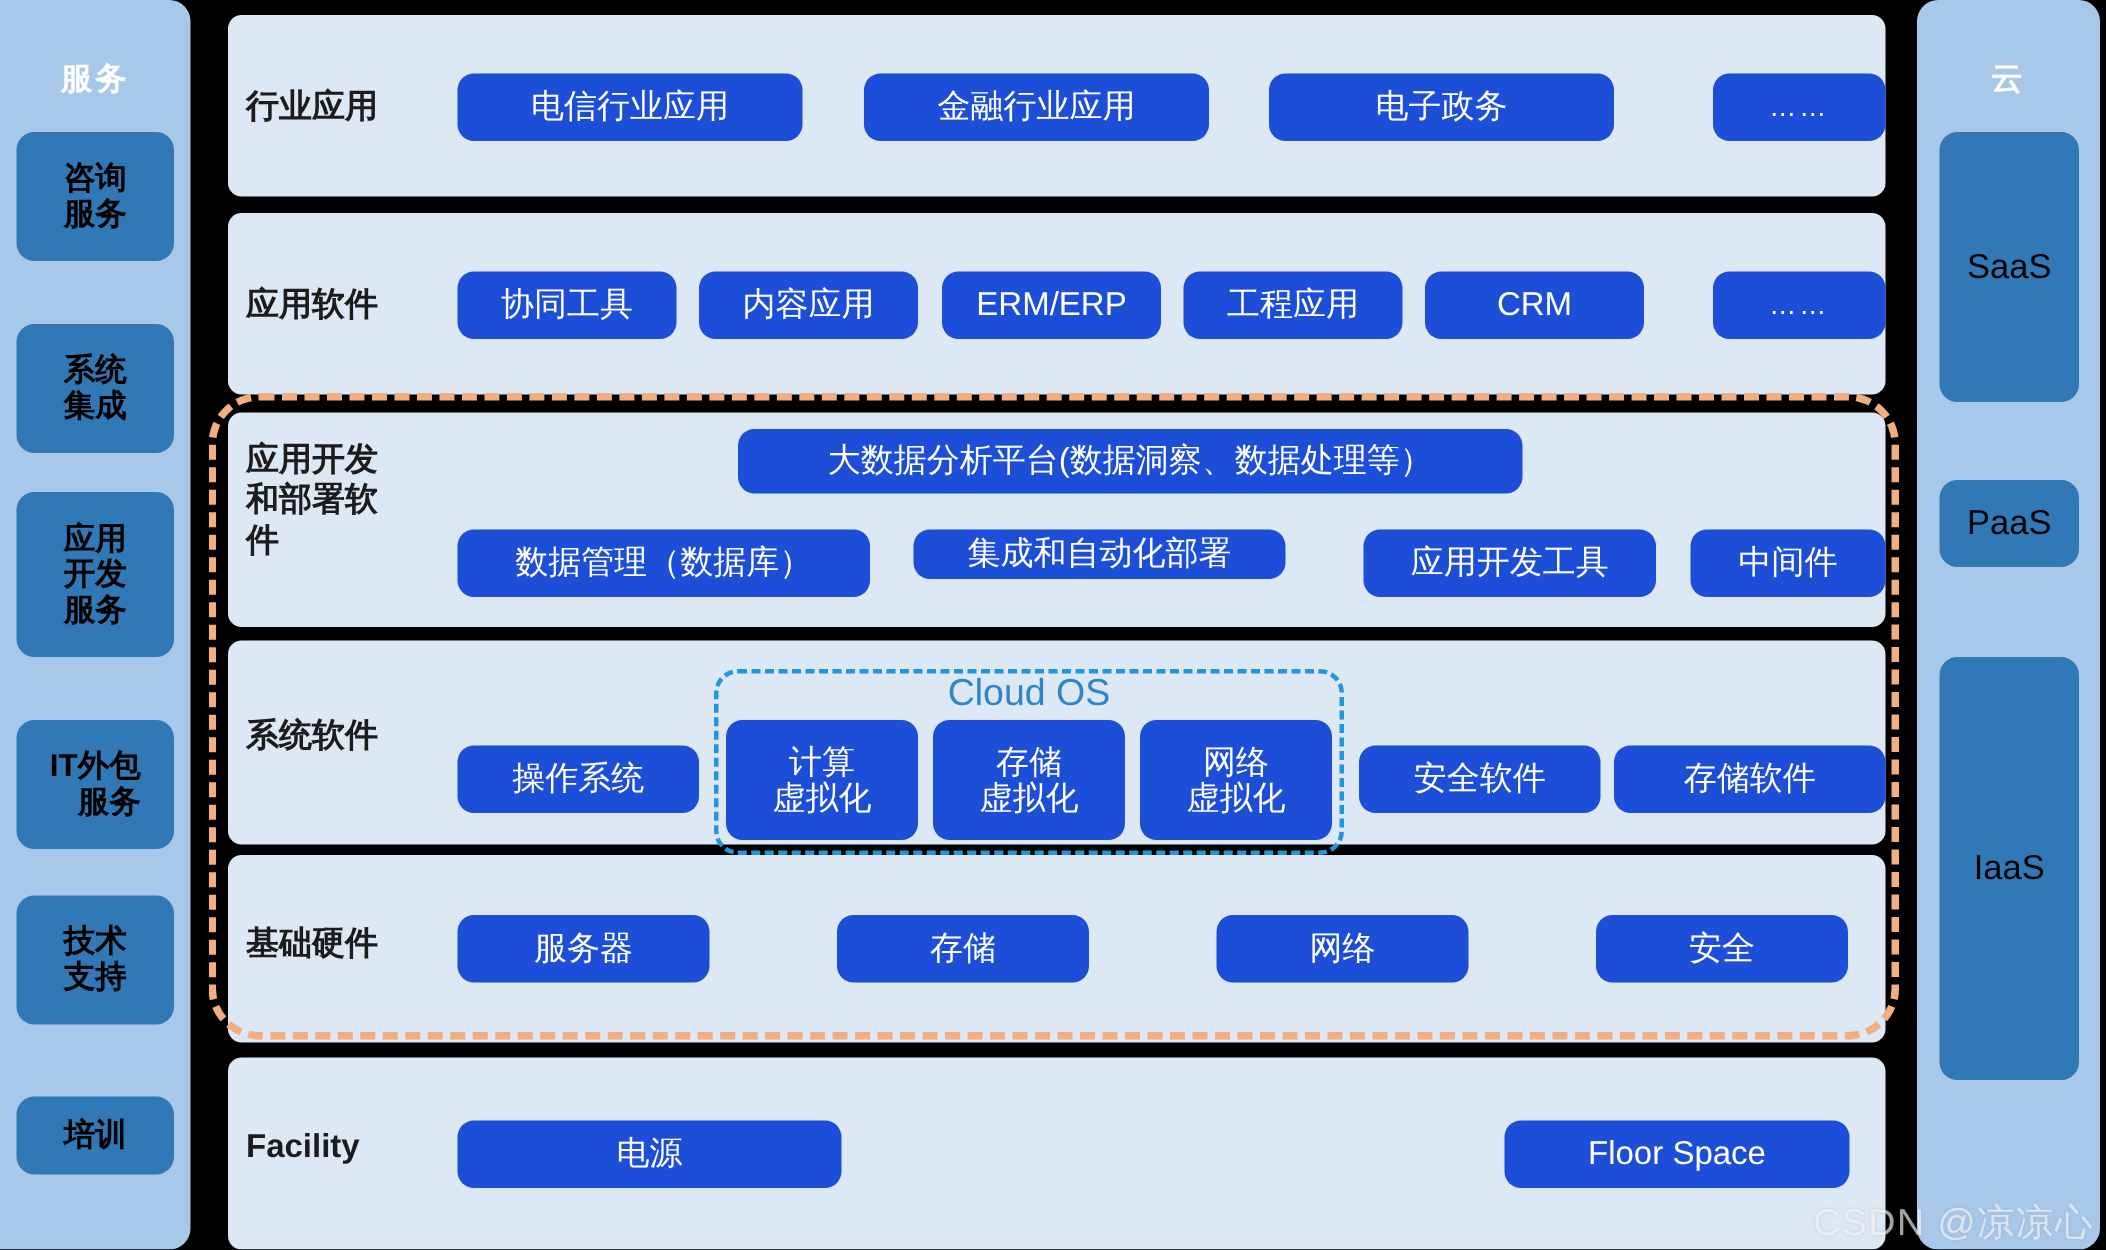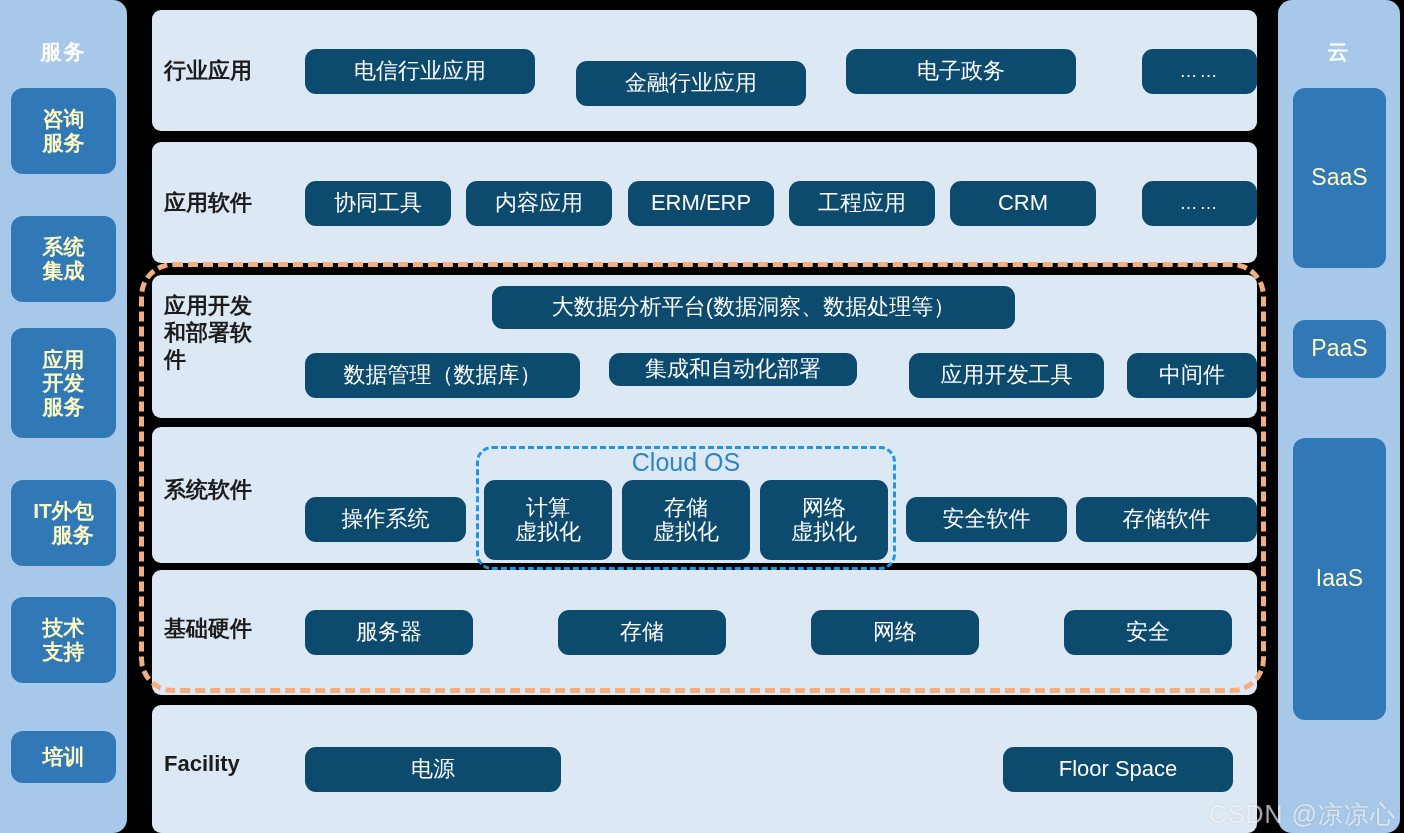--- a/index.html
+++ b/index.html
@@ -35,21 +35,21 @@
     font-weight: bold;
     letter-spacing: 2px;
   }
   #services-col .side-title { top: 38px; }
   #cloud-col .side-title    { top: 38px; }
 
   .side-chip {
     position: absolute;
     background: #3178B6;
     border-radius: 12px;
-    color: #fef9c3;
+    color: #000000;
     font-size: 21px;
     font-weight: bold;
     display: flex;
     align-items: center;
     justify-content: center;
     text-align: center;
     line-height: 1.12;
     white-space: pre-line;
   }
   #services-col .side-chip { left: 11px; width: 105px; }
@@ -68,21 +68,21 @@
     left: 12px;
     color: #1C1C1C;
     font-size: 22px;
     font-weight: bold;
     line-height: 1.22;
     white-space: pre-line;
   }
 
   .chip {
     position: absolute;
-    background: #0c4a6e;
+    background: #1d4ed8;
     border-radius: 11px;
     color: #FFFFFF;
     display: flex;
     align-items: center;
     justify-content: center;
     text-align: center;
     line-height: 1.1;
     white-space: pre-line;
     font-size: 22px;
   }
@@ -152,21 +152,21 @@
   <div id="cloud-col" class="side-col">
     <div class="side-title">云</div>
   <div class="side-chip" style="top: 88px; height: 180px;"><span>SaaS</span></div>
       <div class="side-chip" style="top: 320px; height: 58px;"><span>PaaS</span></div>
       <div class="side-chip" style="top: 438px; height: 282px;"><span>IaaS</span></div>
     </div>
 
   <div class="layer" style="top: 10px; height: 121px;">
       <div class="layer-label" style="top: 48px;">行业应用</div>
       <div class="chip" style="left: 153px; top: 39px; width: 230px; height: 45px;"><span>电信行业应用</span></div>
-      <div class="chip" style="left: 424px; top: 39px; width: 230px; height: 45px; margin-top: 12px;"><span>金融行业应用</span></div>
+      <div class="chip" style="left: 424px; top: 39px; width: 230px; height: 45px;"><span>金融行业应用</span></div>
       <div class="chip" style="left: 694px; top: 39px; width: 230px; height: 45px;"><span>电子政务</span></div>
       <div class="chip dots" style="left: 990px; top: 39px; width: 115px; height: 45px;"><span>……</span></div>
     </div>
     <div class="layer" style="top: 142px; height: 121px;">
       <div class="layer-label" style="top: 48px;">应用软件</div>
       <div class="chip" style="left: 153px; top: 39px; width: 146px; height: 45px;"><span>协同工具</span></div>
       <div class="chip" style="left: 314px; top: 39px; width: 146px; height: 45px;"><span>内容应用</span></div>
       <div class="chip latin" style="left: 476px; top: 39px; width: 146px; height: 45px;"><span>ERM/ERP</span></div>
       <div class="chip" style="left: 637px; top: 39px; width: 146px; height: 45px;"><span>工程应用</span></div>
       <div class="chip latin" style="left: 798px; top: 39px; width: 146px; height: 45px;"><span>CRM</span></div>

